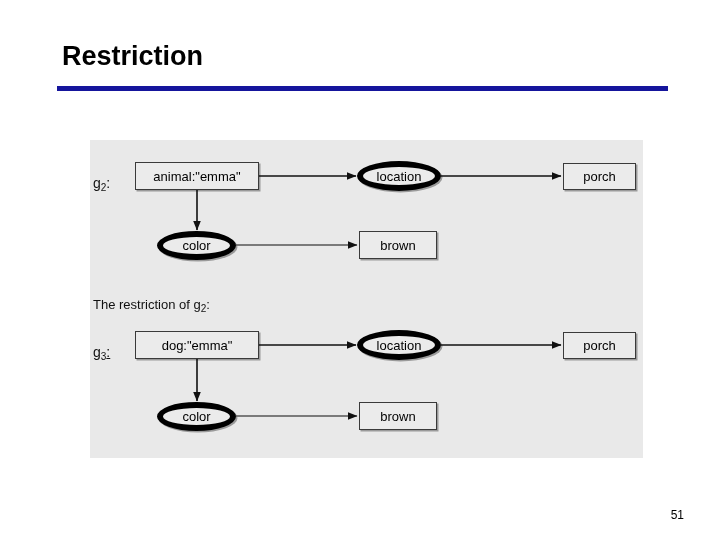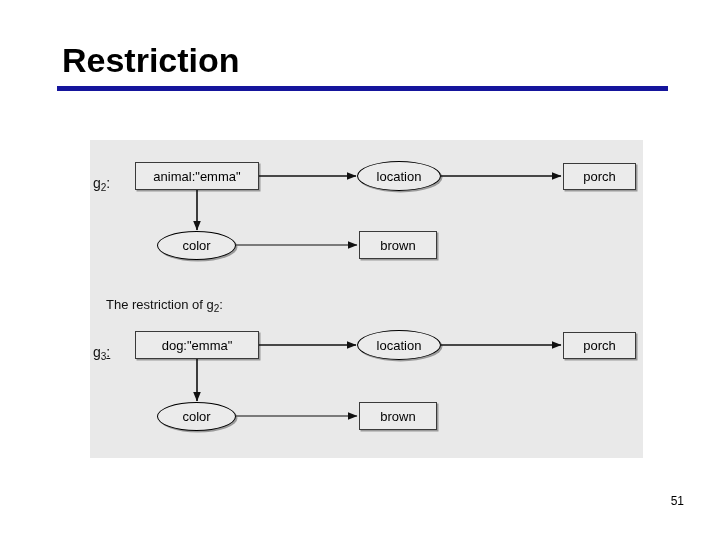--- a/index.html
+++ b/index.html
@@ -13,21 +13,21 @@
     position: relative;
     font-family: "Liberation Sans", sans-serif;
     overflow: hidden;
   }
 
   
   #slide-title {
     position: absolute;
     left: 62px;
     top: 41px;
-    font-size: 34px;
+    font-size: 27px;
     font-weight: bold;
     color: #000000;
     letter-spacing: 0px;
     white-space: nowrap;
   }
   #title-rule {
     position: absolute;
     left: 57px;
     top: 86px;
     width: 611px;
@@ -55,21 +55,21 @@
     font-size: 13px;
     color: #000000;
     background: #ebebeb;
     white-space: nowrap;
   }
   .node.box {
     border: 1px solid #3a3a3a;
     box-shadow: 1.5px 1.5px 0 0 #9a9a9a;
   }
   .node.ellipse {
-    border: 1px solid #000000;
+    border: 6px solid #000000;
     border-radius: 50%;
     box-shadow: 1.5px 1.5px 0 0 #9a9a9a;
   }
 
   
   .graph-label {
     position: absolute;
     font-size: 14px;
     color: #111111;
     white-space: nowrap;
@@ -99,21 +99,21 @@
     top: 0;
     width: 720px;
     height: 540px;
     pointer-events: none;
   }
 
   
   #page-number {
     position: absolute;
     right: 36px;
-    bottom: 32px;
+    bottom: 18px;
     font-size: 12px;
     color: #000000;
   }
 </style>
 </head>
 <body>
 
 <div id="slide-title">Restriction</div>
 
 <div id="title-rule"></div>
@@ -138,21 +138,21 @@
 </div>
 
 <div class="node ellipse" style="left:157px; top:231px; width:79px; height:29px;">
   <span>color</span>
 </div>
 
 <div class="node box" style="left:359px; top:231px; width:78px; height:28px;">
   <span>brown</span>
 </div>
 
-<div id="restriction-caption" style="left:106px; top:297px;">
+<div id="restriction-caption" style="left:93px; top:297px;">
   <span>The restriction of g</span><sub>2</sub><span>:</span>
 </div>
 
 <div class="graph-label" style="left:93px; top:335px;text-decoration:underline;">
   <span>g</span><sub>3</sub><span>:</span>
 </div>
 
 <div class="node box" style="left:135px; top:331px; width:124px; height:28px;">
   <span>dog:"emma"</span>
 </div>

